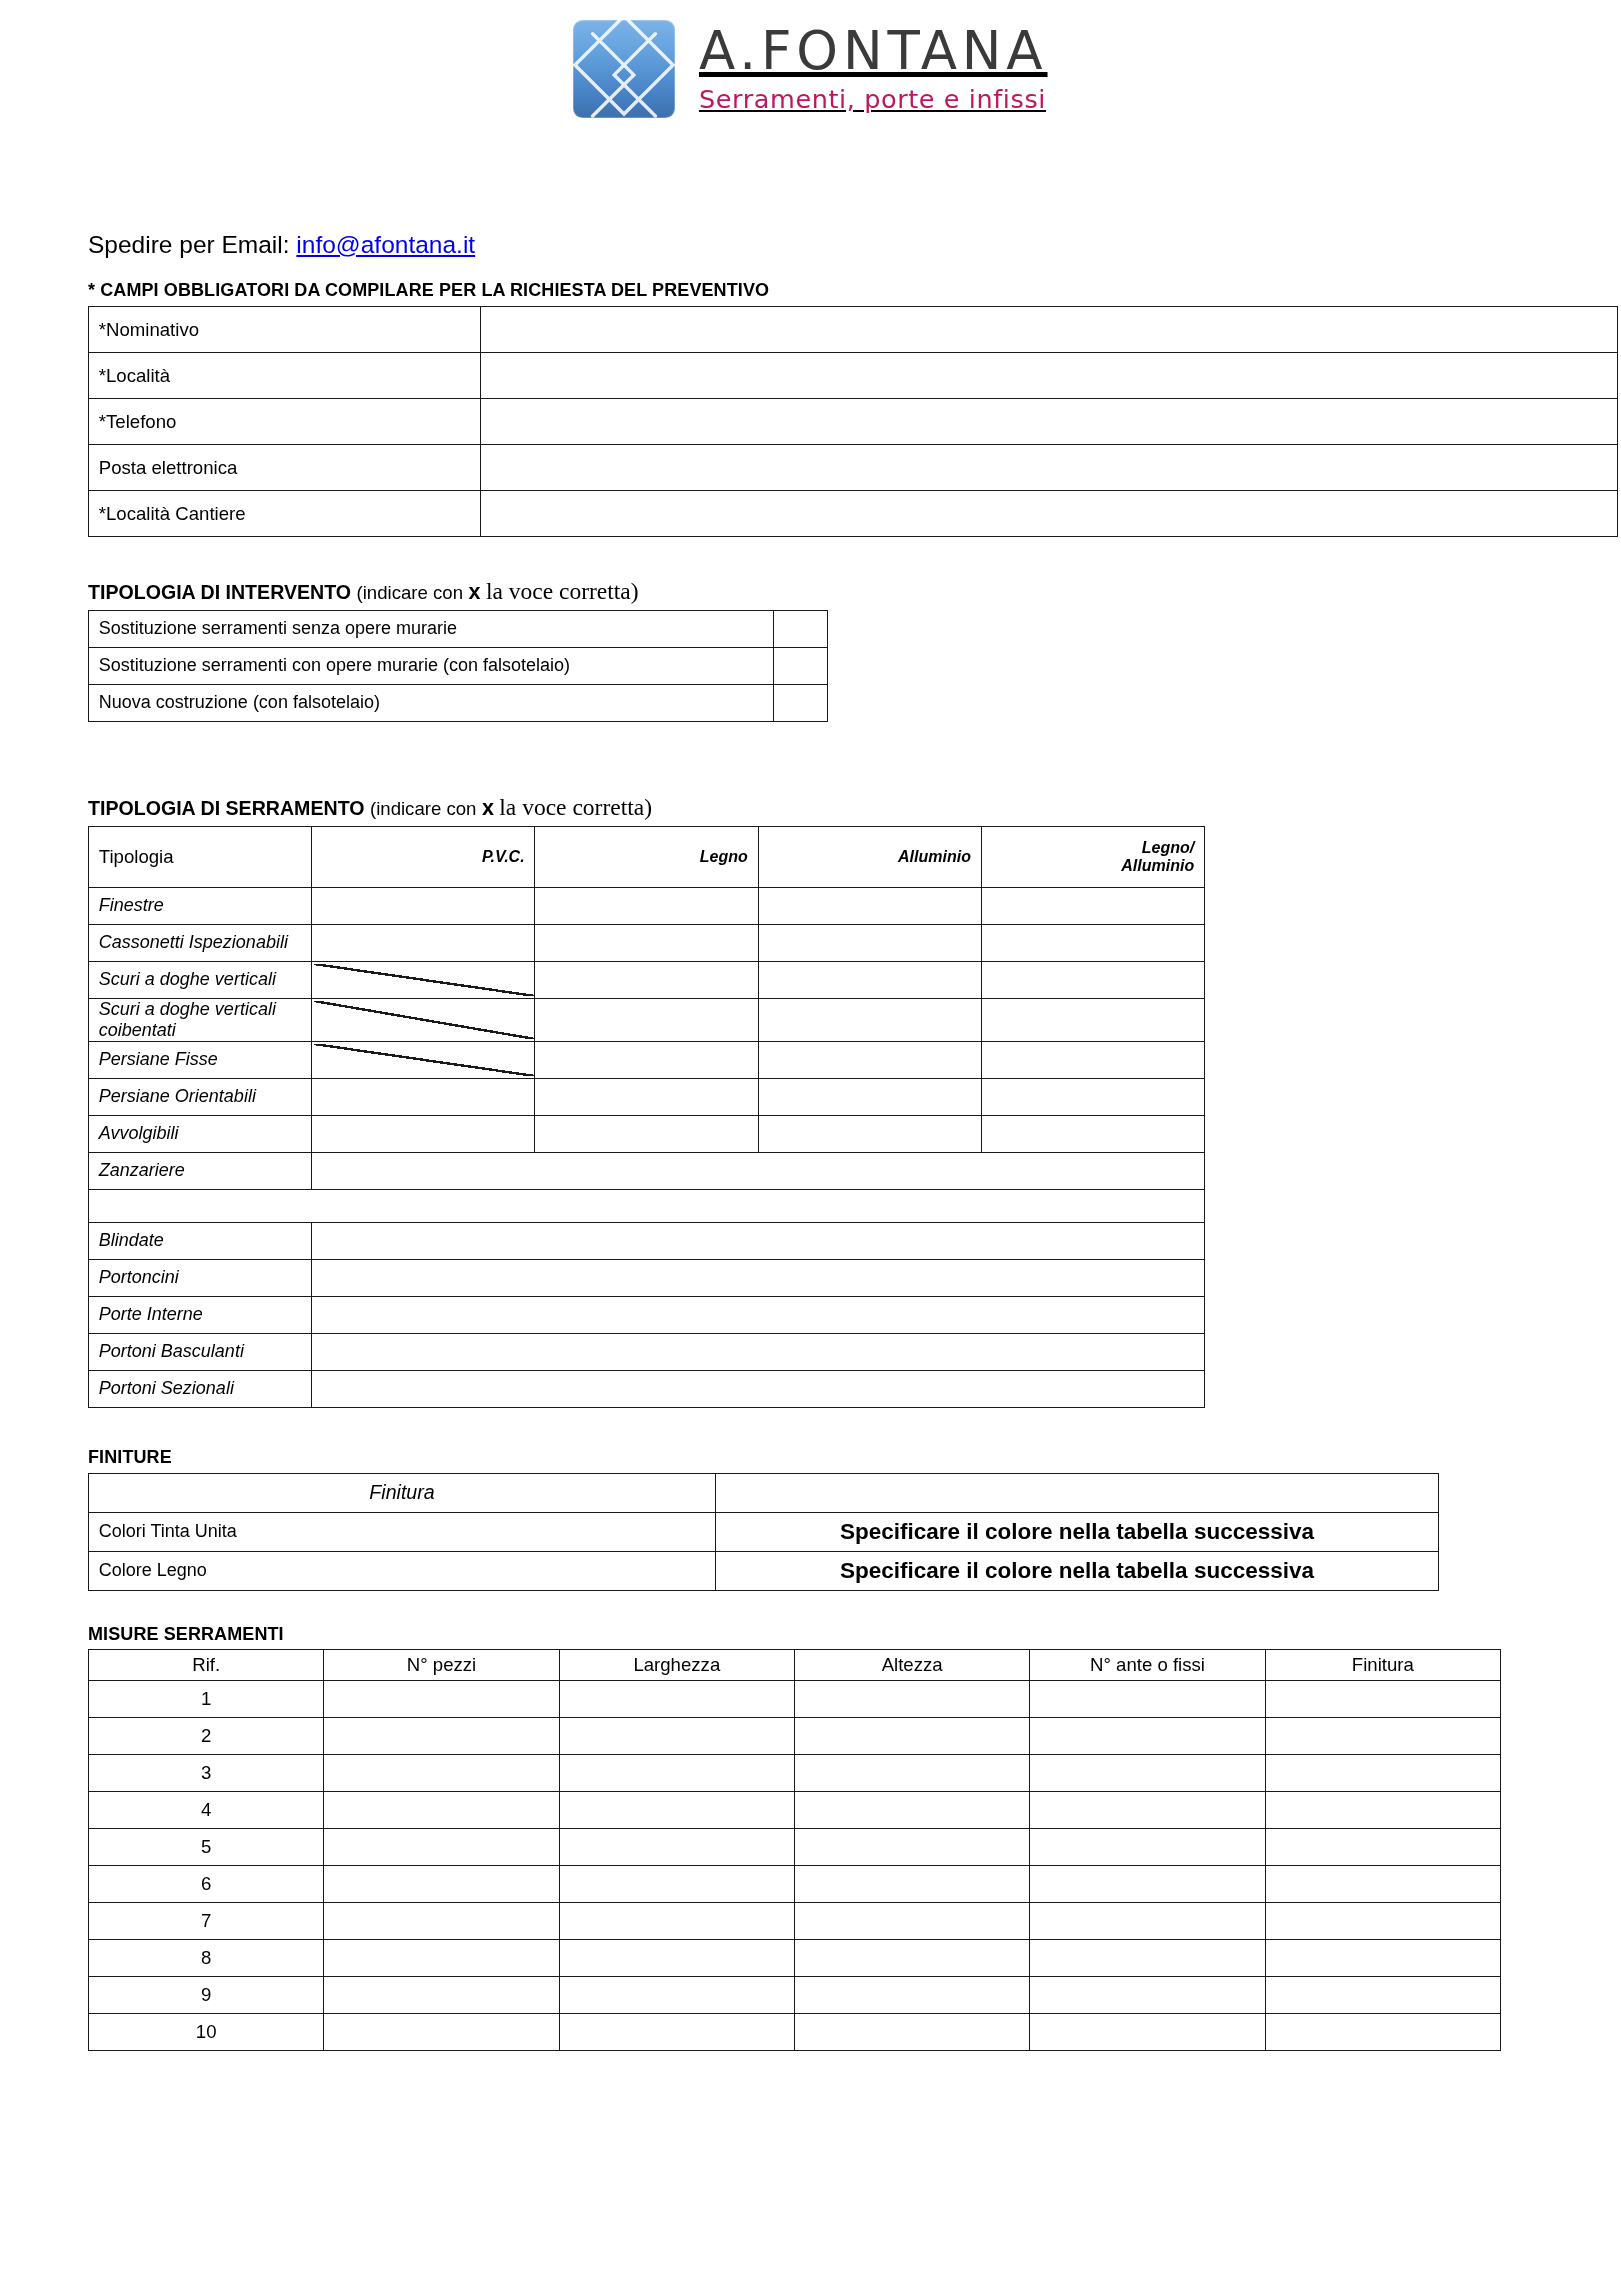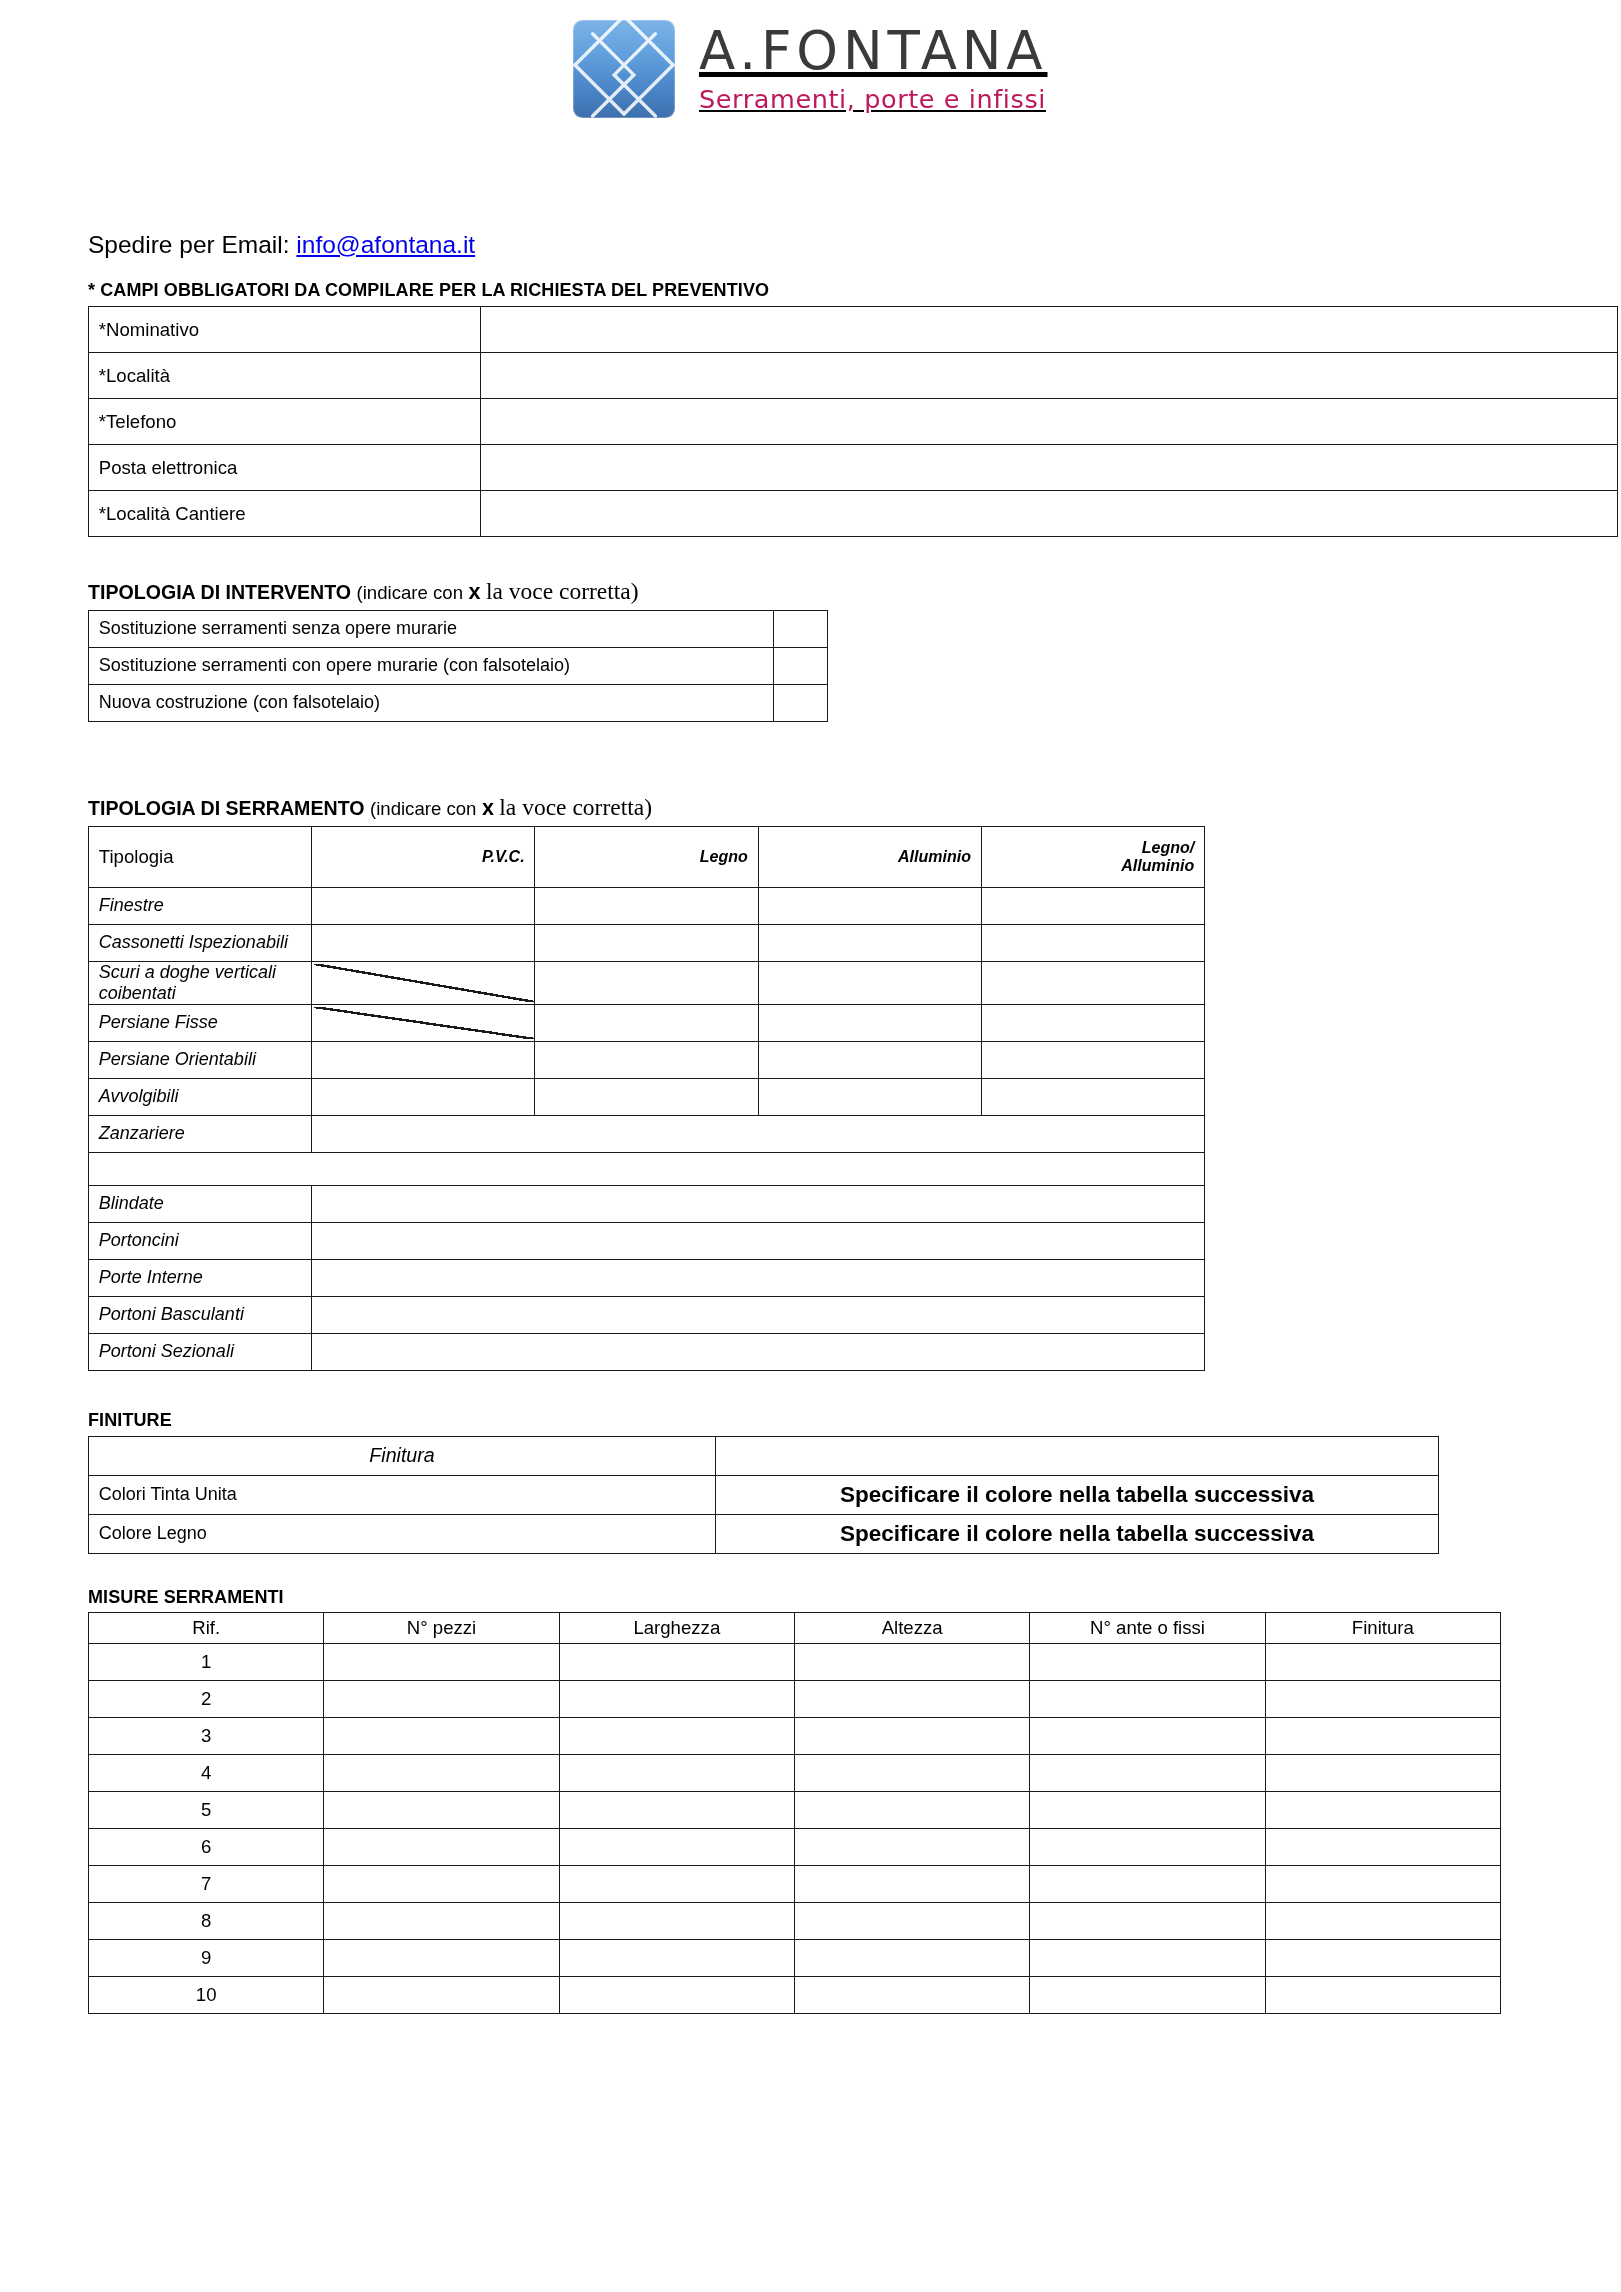--- a/index.html
+++ b/index.html
@@ -314,20 +314,27 @@
       </tr>
 
       <tr>
         <td>Cassonetti Ispezionabili</td>
         <td class="mat-col"></td>
         <td class="mat-col"></td>
         <td class="mat-col"></td>
         <td class="mat-col-wide"></td>
       </tr>
 
+      <tr>
+        <td>Scuri a doghe verticali</td>
+        <td class="mat-col diag"></td>
+        <td class="mat-col"></td>
+        <td class="mat-col"></td>
+        <td class="mat-col-wide"></td>
+      </tr>
 
       <tr>
         <td>Scuri a doghe verticali coibentati</td>
         <td class="mat-col diag"></td>
         <td class="mat-col"></td>
         <td class="mat-col"></td>
         <td class="mat-col-wide"></td>
       </tr>
 
       <tr>

